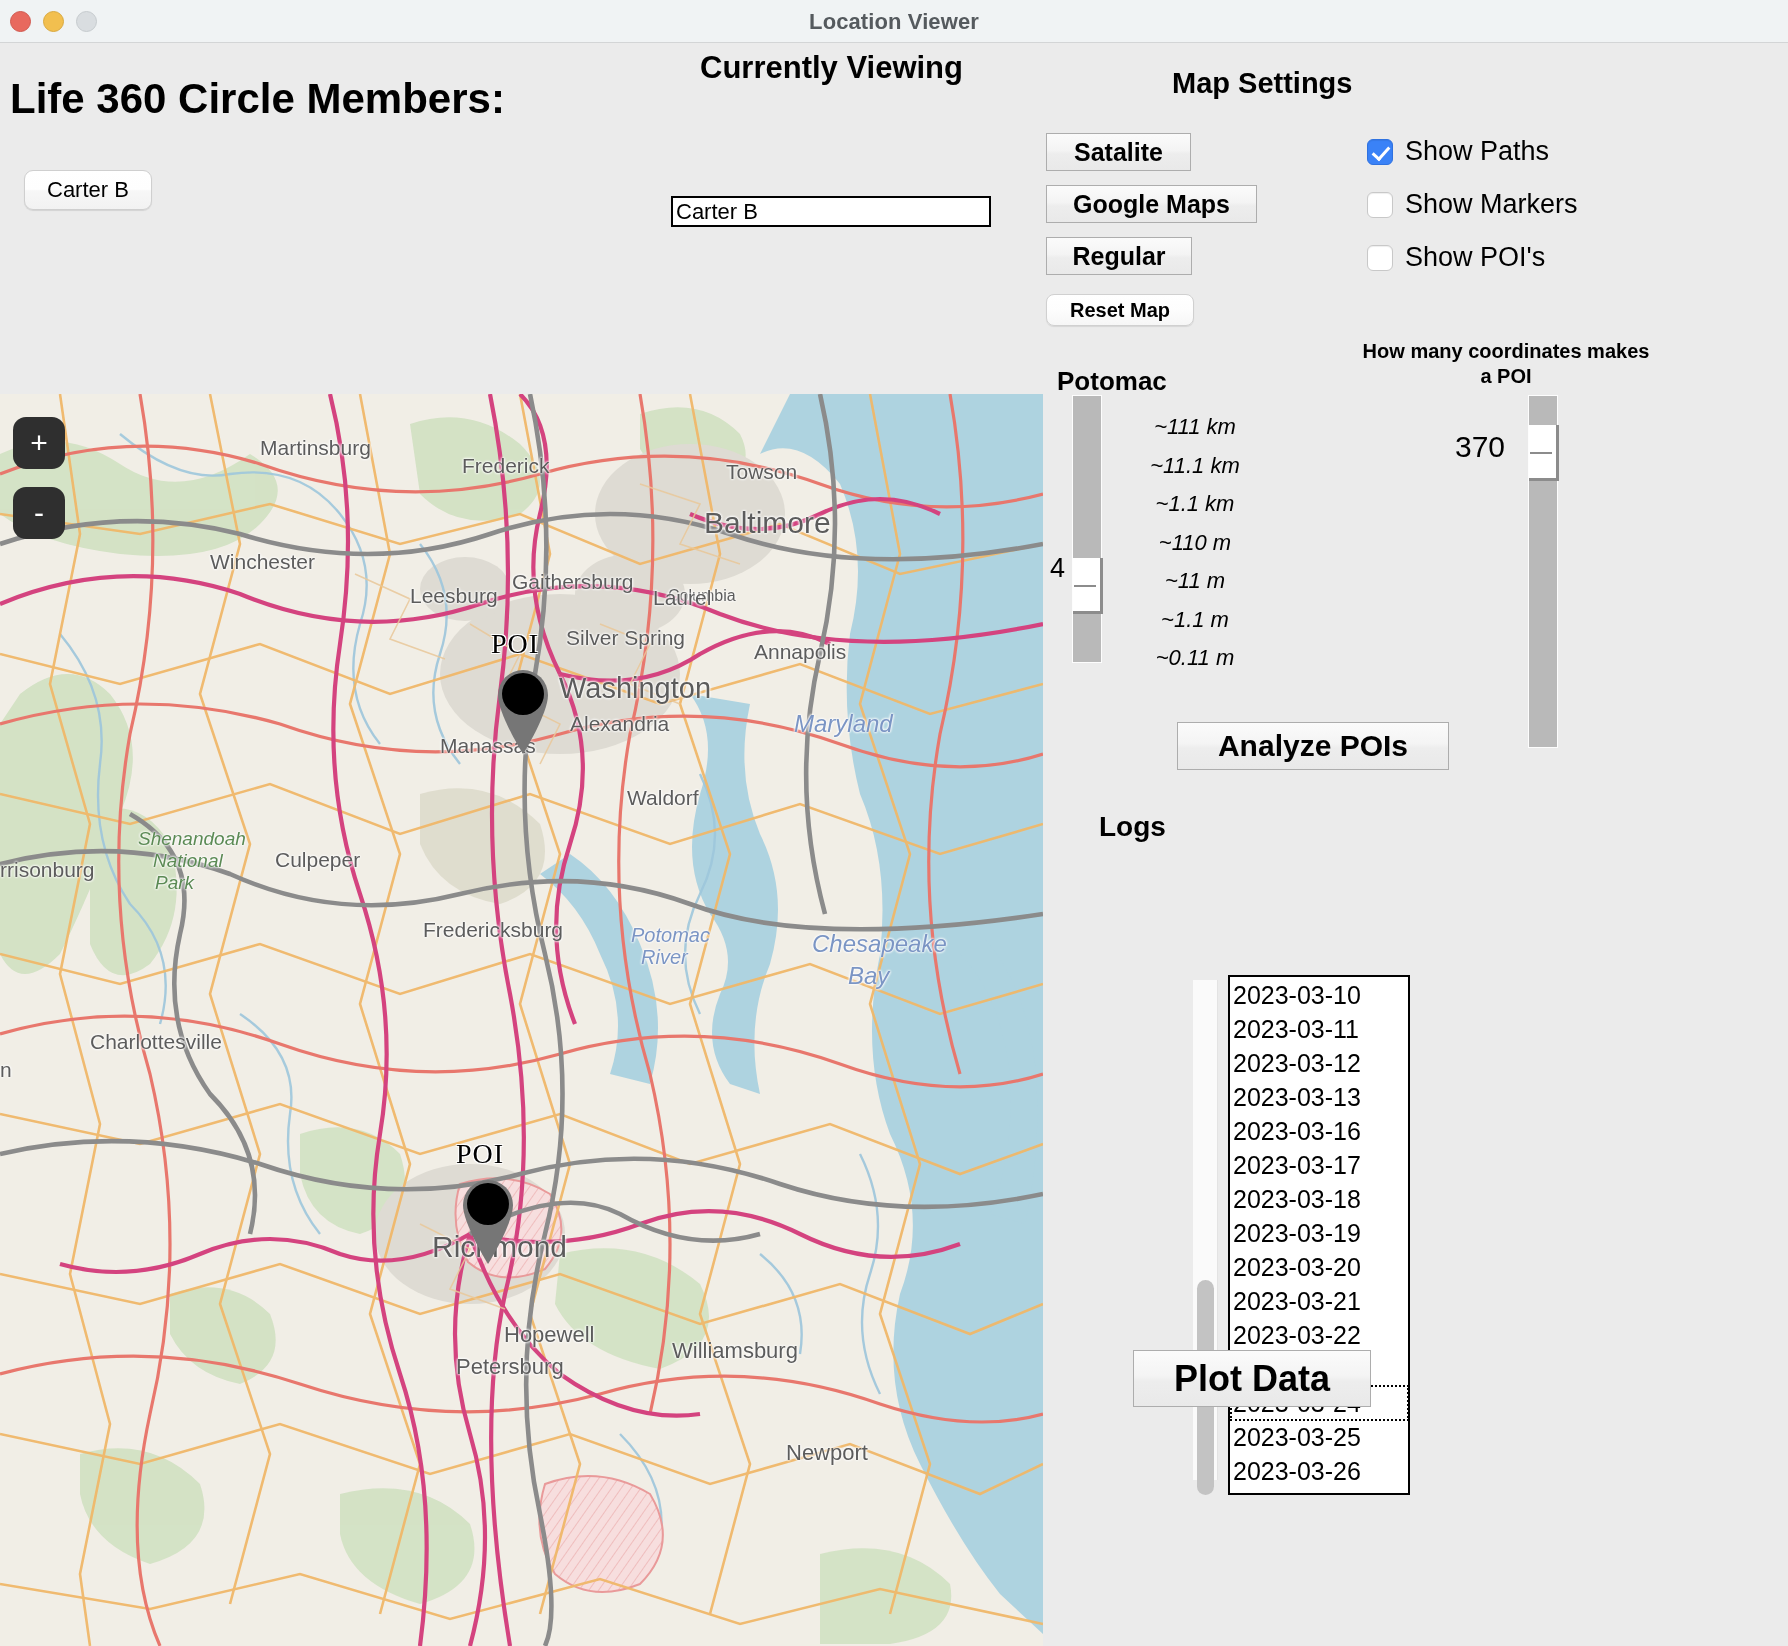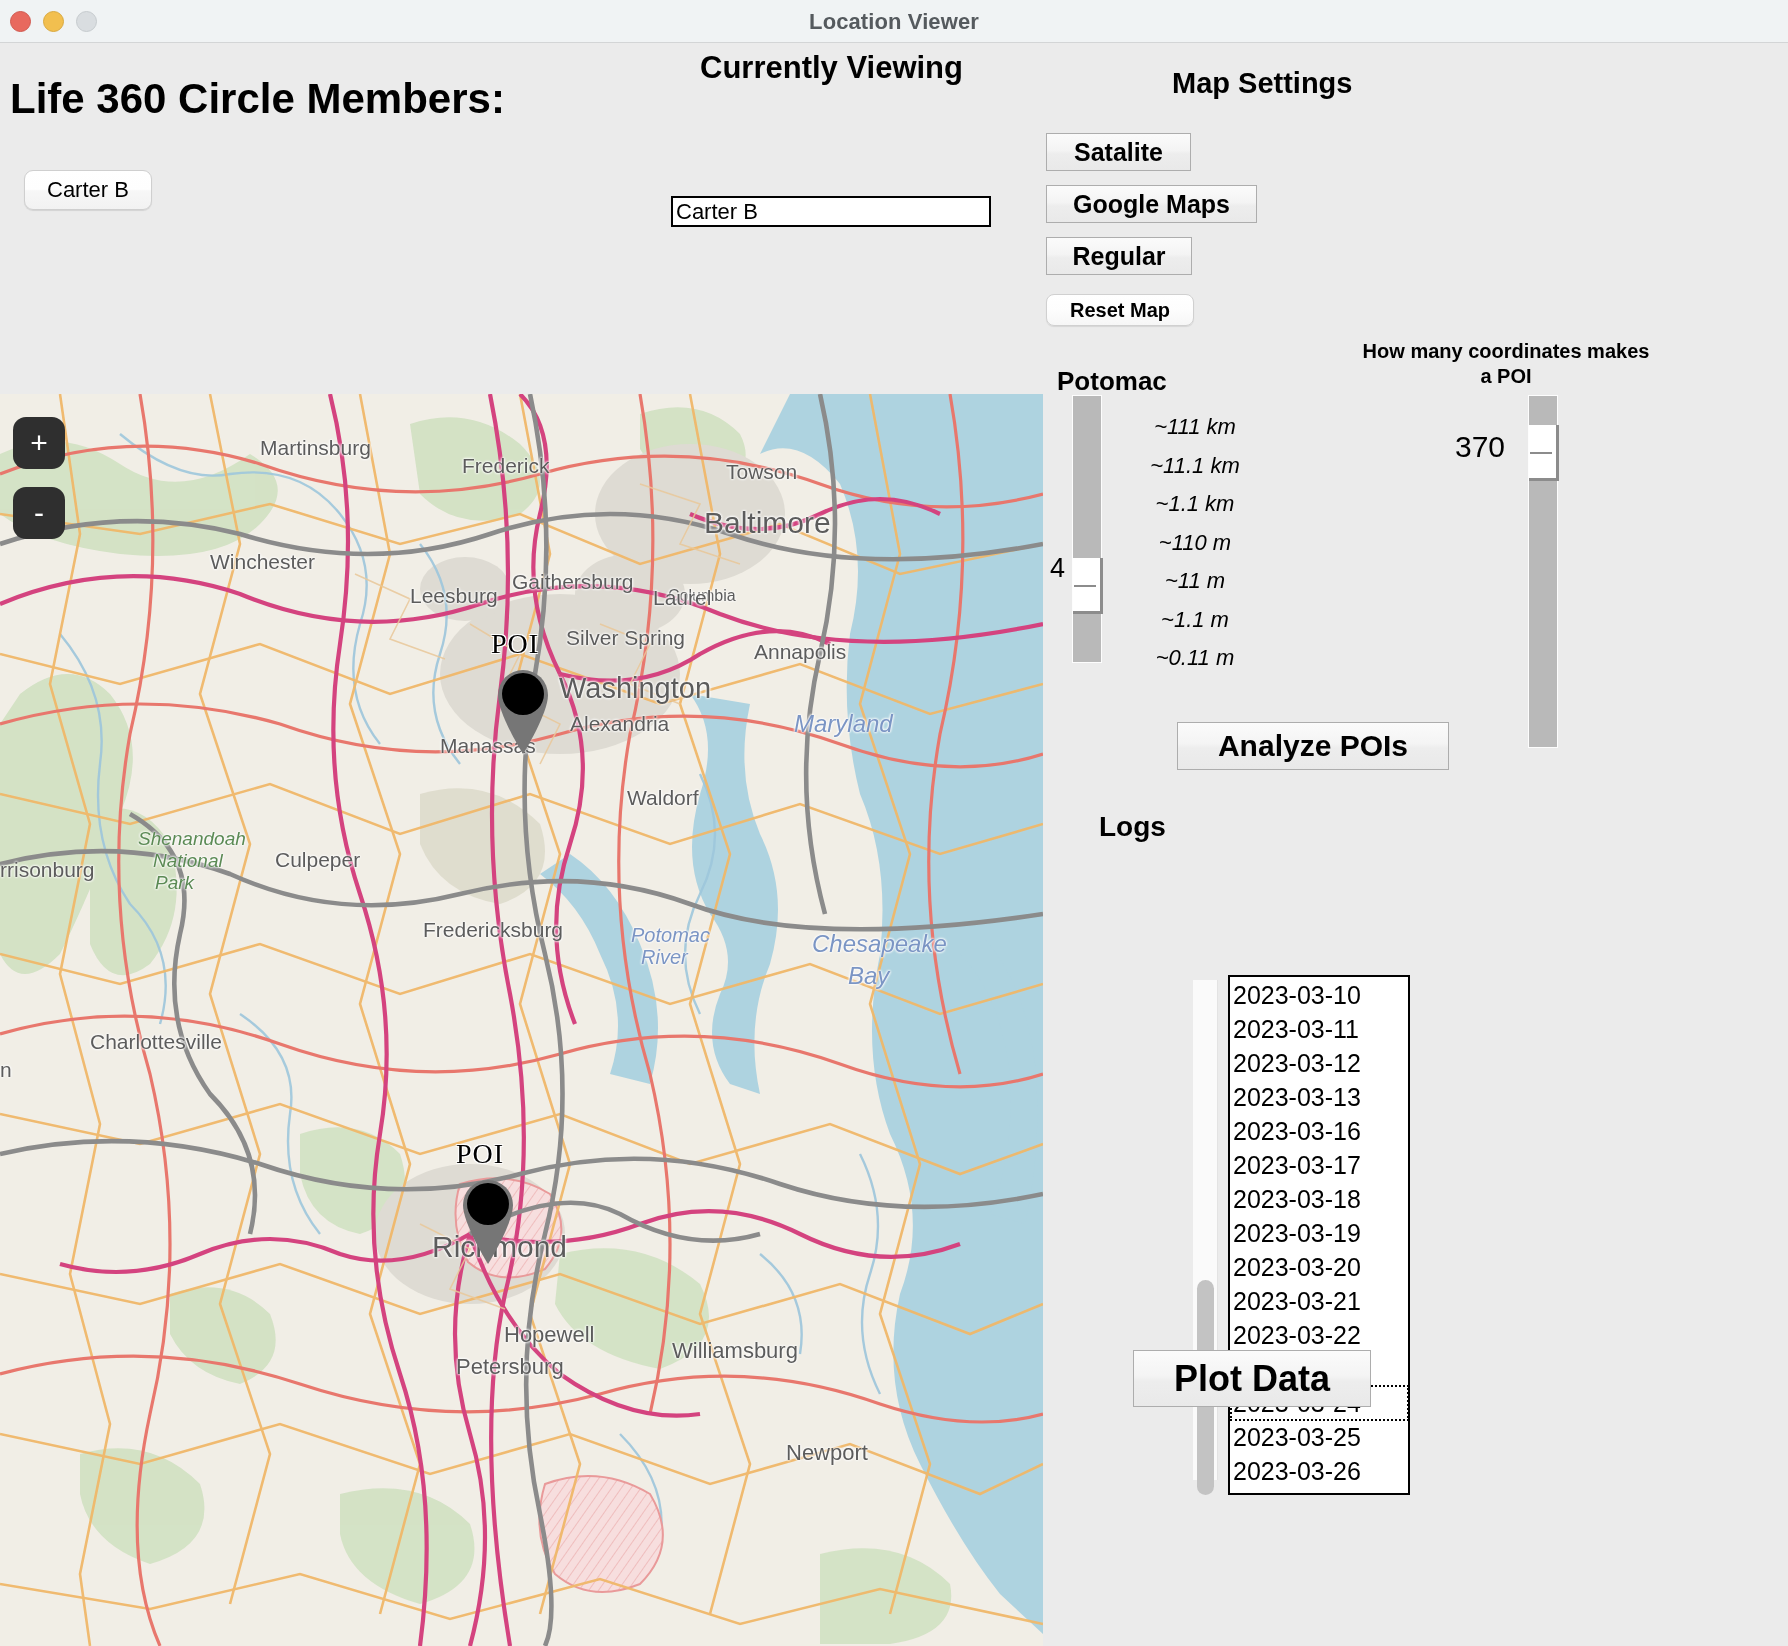--- a/index.html
+++ b/index.html
@@ -238,20 +238,34 @@
 
   <div class="hdr" id="viewing-title">Currently Viewing</div>
   <input id="viewing-field" type="text" value="Carter B" style="">
 
   <div class="hdr" id="mapsettings-title">Map Settings</div>
   <div class="flat-btn" id="btn-satellite">Satalite</div>
   <div class="flat-btn" id="btn-google">Google Maps</div>
   <div class="flat-btn" id="btn-regular">Regular</div>
   <div id="btn-reset">Reset Map</div>
 
+  <div id="checkbox-group">
+    <div class="cb-row checked">
+      <span class="cb-box"></span>
+      <span class="cb-label">Show Paths</span>
+    </div>
+    <div class="cb-row">
+      <span class="cb-box"></span>
+      <span class="cb-label">Show Markers</span>
+    </div>
+    <div class="cb-row">
+      <span class="cb-box"></span>
+      <span class="cb-label">Show POI's</span>
+    </div>
+  </div>
 
   <div class="hdr" id="accuracy-title">Potomac</div>
   <div id="accuracy-wrap">
     <div id="accuracy-value">4</div>
     <div class="vslider" id="accuracy-track">
       <div class="vthumb" id="accuracy-thumb"></div>
     </div>
     <div id="accuracy-scale">
       <div class="acc-tick">~111 km</div>
       <div class="acc-tick">~11.1 km</div>

